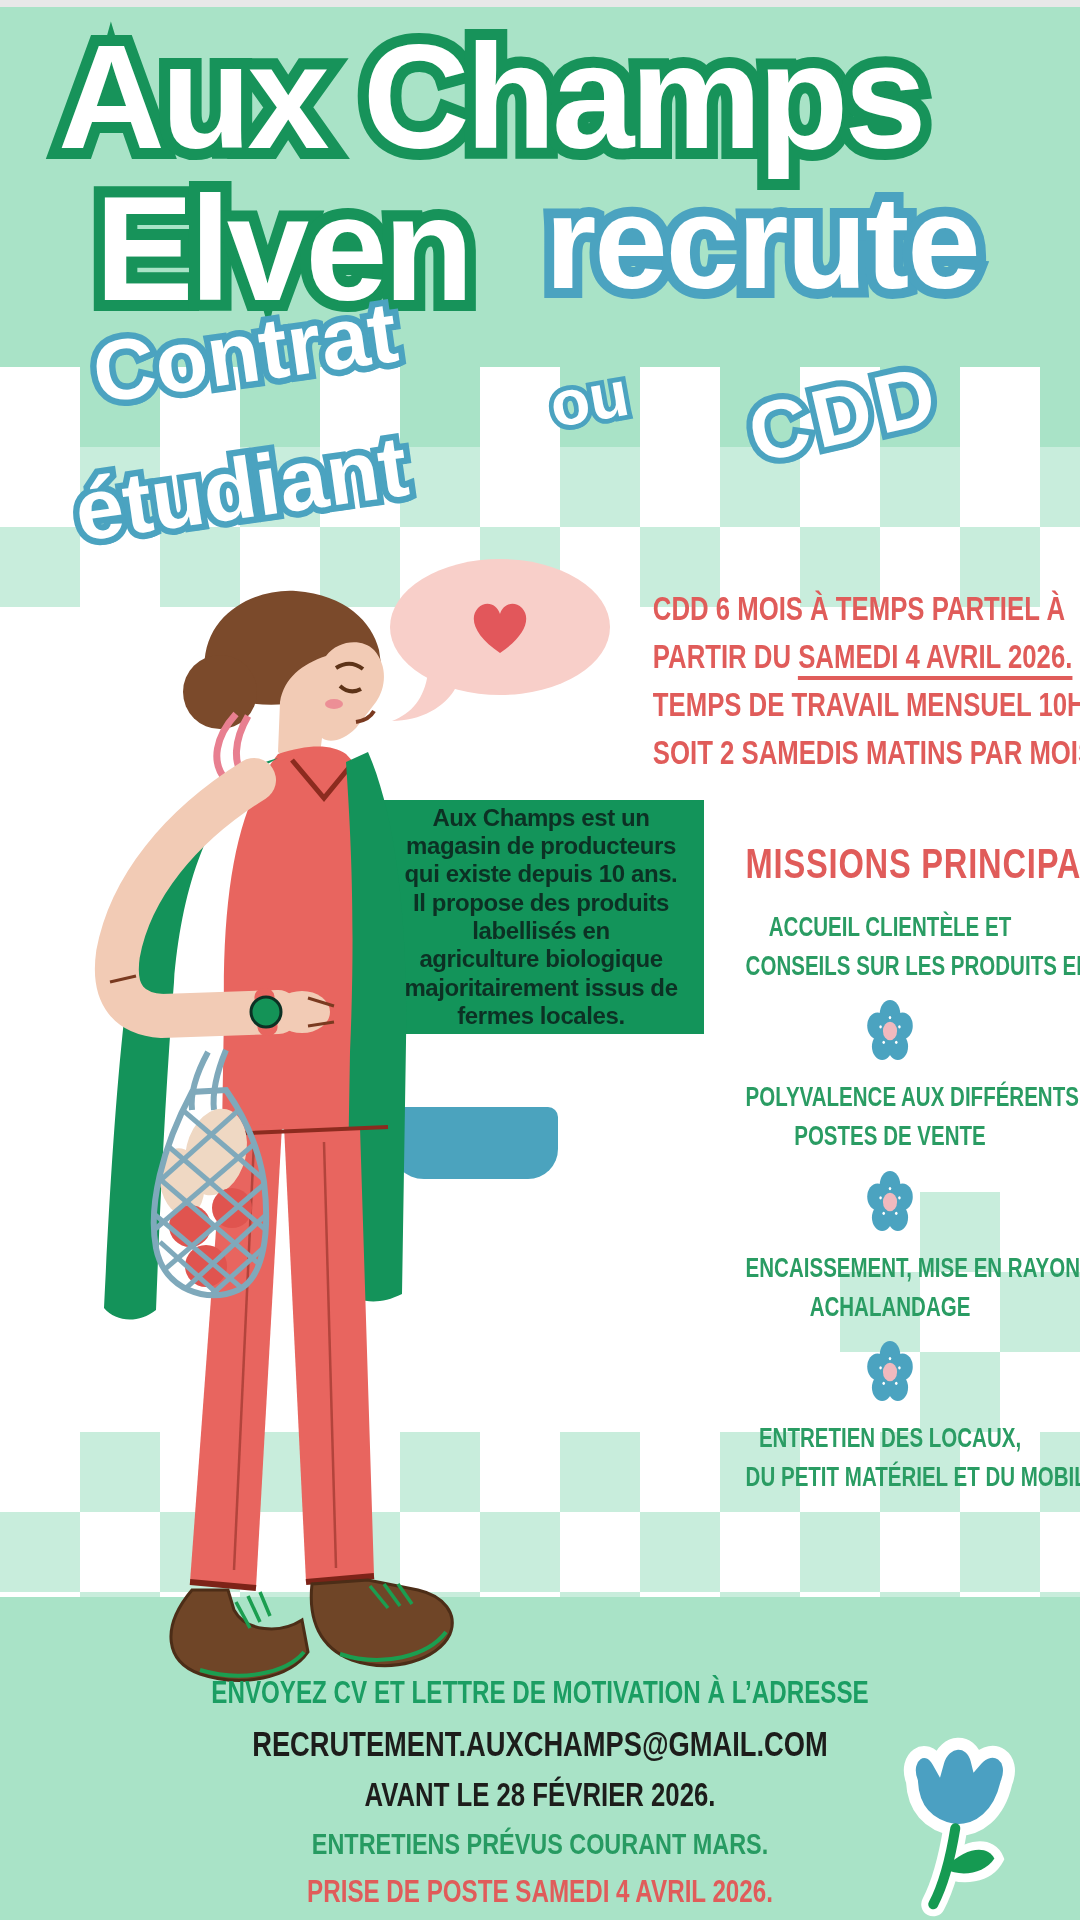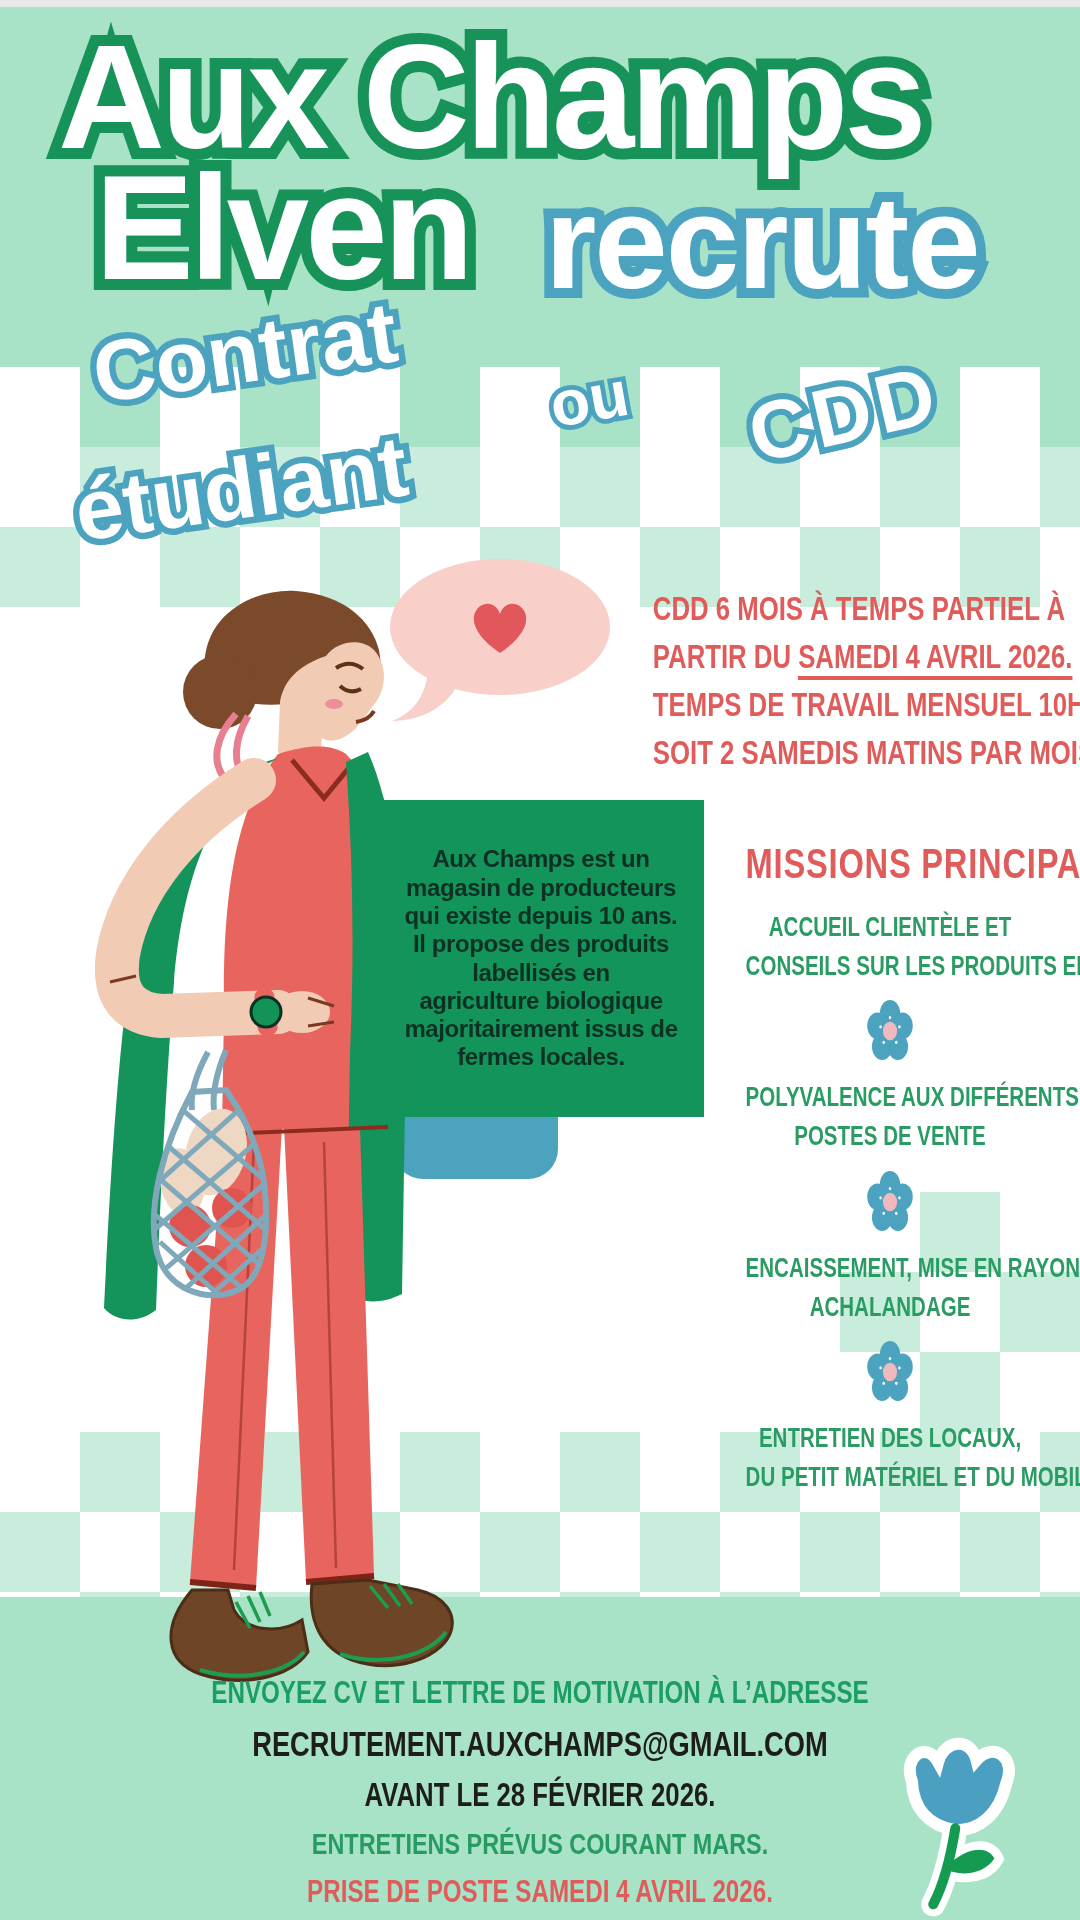--- a/index.html
+++ b/index.html
@@ -22,42 +22,42 @@
   .ck-d{left:0;top:1425px;width:1080px;height:165px;background-position:0 0;}
 
   
   .outline-word{z-index:6;font-weight:800;color:#ffffff;white-space:nowrap;line-height:1;}
   .outline-word::before{content:attr(data-text);position:absolute;left:0;top:0;z-index:-1;
     color:var(--oc);-webkit-text-stroke:0.15em var(--oc);text-shadow:0.02em 0.07em 0 var(--oc);}
   .oc-green{--oc:#17935A;}
   .oc-blue{--oc:#4BA3C0;}
 
   .title1{left:58px;top:16px;font-size:148px;letter-spacing:-4px;}
-  .title2l{left:95px;top:147px;font-size:148px;letter-spacing:-4px;}
+  .title2l{left:95px;top:168px;font-size:148px;letter-spacing:-4px;}
   .title2r{left:545px;top:170px;font-size:132px;letter-spacing:-2px;}
   .w-contrat{left:92px;top:302px;font-size:86px;transform:rotate(-8deg);}
   .w-ou{left:550px;top:360px;font-size:64px;transform:rotate(-10deg);}
   .w-cdd{left:748px;top:366px;font-size:82px;letter-spacing:5px;transform:rotate(-13deg);}
   .w-etudiant{left:74px;top:438px;font-size:86px;transform:rotate(-8deg);}
 
   
   .marker{font-weight:700;text-align:center;z-index:5;}
   .cdd-details{left:600px;top:578px;width:480px;font-size:33px;line-height:1.45;color:#E05C5A;
     transform:scaleX(0.78);transform-origin:50% 0;}
   .cdd-details div{white-space:nowrap;}
   .u{border-bottom:4px solid currentColor;padding-bottom:1px;}
 
   .missions{left:700px;top:832px;width:380px;transform:scaleX(0.76);transform-origin:50% 0;}
   .missions-heading{font-size:43px;color:#E05C5A;letter-spacing:1px;white-space:nowrap;margin-bottom:20px;}
   .mission-item{font-size:27px;line-height:1.45;color:#2A9C63;}
   .mission-item div{white-space:nowrap;}
   .flower-sep{width:62px;height:62px;margin:14px auto 12px auto;}
 
   
-  .about-box{left:378px;top:793px;width:326px;height:317px;background:#13945A;z-index:3;
+  .about-box{left:378px;top:793px;width:326px;height:234px;background:#13945A;z-index:3;
     display:flex;align-items:center;justify-content:center;}
   .about-text{font-size:24px;font-weight:700;line-height:1.18;color:#0C3124;text-align:center;
     white-space:pre-line;letter-spacing:-0.4px;padding:0 4px;}
   .blue-blob{left:390px;top:1100px;width:168px;height:72px;background:#4BA3BE;z-index:2;
     border-radius:10px 10px 30px 34px;}
 
   
   .contact{left:90px;top:1668px;width:900px;transform:scaleX(0.78);transform-origin:50% 0;}
   .contact div{white-space:nowrap;}
   .c1{font-size:31px;color:#1B9E63;margin-bottom:13px;}

